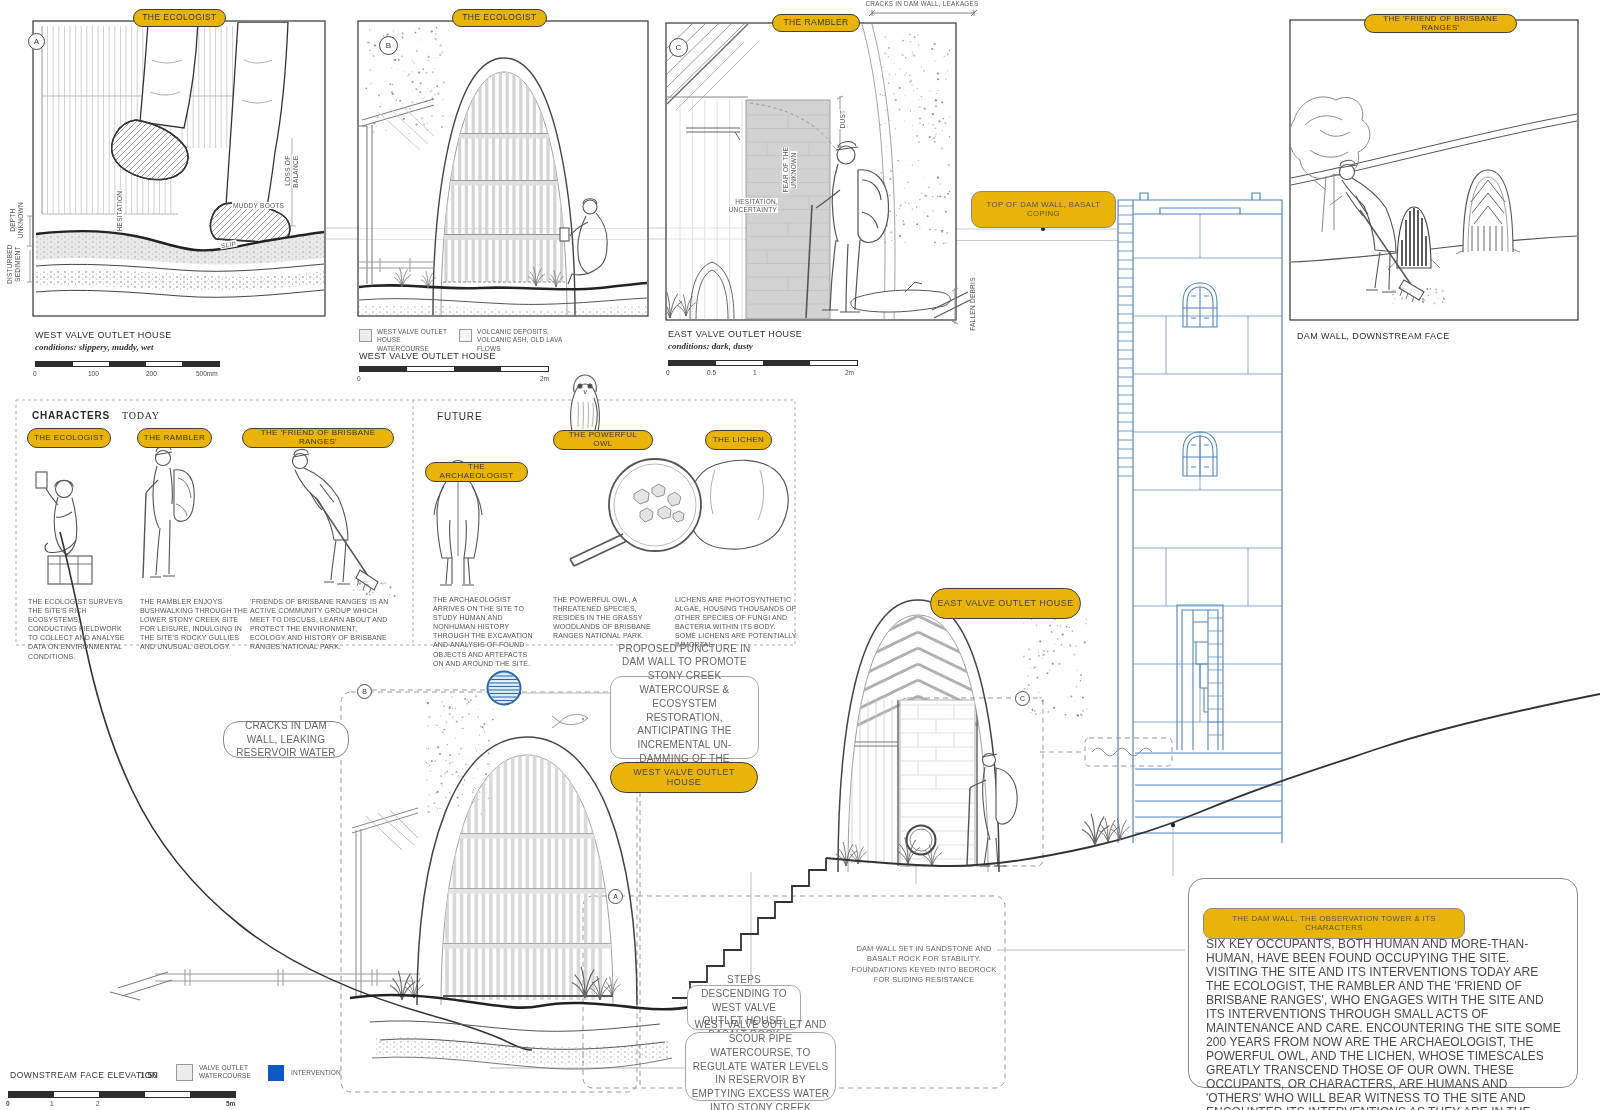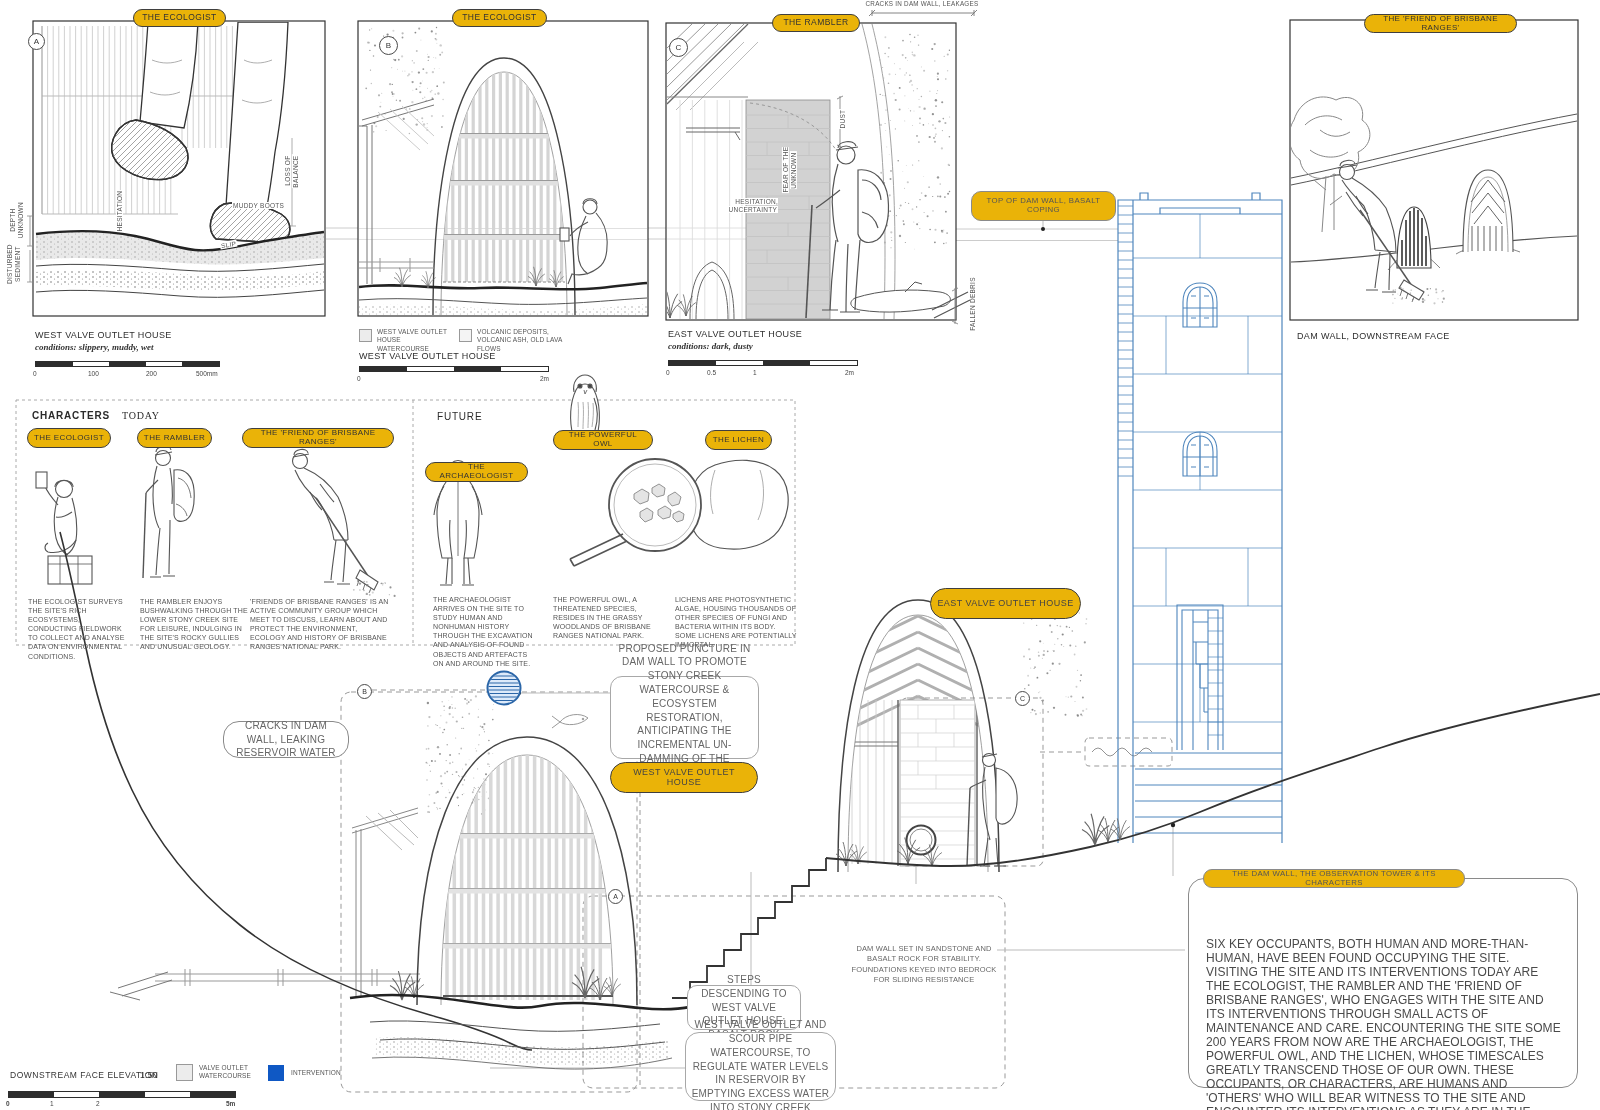--- a/index.html
+++ b/index.html
@@ -1258,21 +1258,21 @@
 <div class="tick" style="left:666px;top:369px;">0</div>
 <div class="tick" style="left:707px;top:369px;">0.5</div>
 <div class="tick" style="left:753px;top:369px;">1</div>
 <div class="tick" style="left:845px;top:369px;">2m</div>
 
 <div class="pill" style="left:1364px;top:14px;width:153px;height:19px;">
       <span>THE 'FRIEND OF BRISBANE RANGES'</span>
     </div>
 <div class="cap" style="left:1297px;top:331px;">DAM WALL, DOWNSTREAM FACE</div>
 
-<div class="pill grey" style="left:971px;top:191px;width:145px;height:30px;border-radius:10px;font-size:7.8px;">
+<div class="pill grey" style="left:971px;top:191px;width:145px;height:37px;border-radius:10px;font-size:7.8px;">
       <span>TOP OF DAM WALL, BASALT COPING</span>
     </div>
 
 <div class="hdr" style="left:32px;top:410px;font-weight:bold;">CHARACTERS</div>
 <div class="hdr" style="left:122px;top:410px;font-family:Liberation Serif, serif;">TODAY</div>
 <div class="hdr" style="left:437px;top:411px;">FUTURE</div>
 
 <div class="pill" style="left:27px;top:428px;width:84px;height:20px;">
       <span>THE ECOLOGIST</span>
     </div>
@@ -1325,21 +1325,21 @@
 <div class="abox" style="left:687px;top:985px;width:114px;height:45px;">
       <span>STEPS DESCENDING TO WEST VALVE OUTLET HOUSE: BASALT ROCK</span>
     </div>
 <div class="abox" style="left:685px;top:1032px;width:151px;height:69px;border-radius:14px;">
       <span>WEST VALVE OUTLET AND SCOUR PIPE WATERCOURSE, TO REGULATE WATER LEVELS IN RESERVOIR BY EMPTYING EXCESS WATER INTO STONY CREEK</span>
     </div>
 
 <div id="summary-box">
   <div id="summary-body">SIX KEY OCCUPANTS, BOTH HUMAN AND MORE-THAN-HUMAN, HAVE BEEN FOUND OCCUPYING THE SITE. VISITING THE SITE AND ITS INTERVENTIONS TODAY ARE THE ECOLOGIST, THE RAMBLER AND THE 'FRIEND OF BRISBANE RANGES', WHO ENGAGES WITH THE SITE AND ITS INTERVENTIONS THROUGH SMALL ACTS OF MAINTENANCE AND CARE. ENCOUNTERING THE SITE SOME 200 YEARS FROM NOW ARE THE ARCHAEOLOGIST, THE POWERFUL OWL, AND THE LICHEN, WHOSE TIMESCALES GREATLY TRANSCEND THOSE OF OUR OWN. THESE OCCUPANTS, OR CHARACTERS, ARE HUMANS AND 'OTHERS' WHO WILL BEAR WITNESS TO THE SITE AND ENCOUNTER ITS INTERVENTIONS AS THEY ARE IN THE FUTURE.</div>
 </div>
-<div class="pill grey" style="left:1203px;top:869px;width:262px;height:19px;border-radius:9px;font-size:7.8px;">
+<div class="pill grey" style="left:1203px;top:908px;width:262px;height:31px;border-radius:9px;font-size:7.8px;">
       <span>THE DAM WALL, THE OBSERVATION TOWER &amp; ITS CHARACTERS</span>
     </div>
 
 <div class="slabel" style="left:10px;top:1070px;font-size:8.5px;color:#333;letter-spacing:.06em;">DOWNSTREAM FACE ELEVATION</div>
 <div class="slabel" style="left:140px;top:1070px;font-size:8.5px;color:#333;">1:50</div>
 <div class="sw" style="left:176px;top:1064px;width:17px;height:17px;background:#ececec;border:1px solid #999;"></div>
 <div class="desc" style="left:199px;top:1064px;width:64px;font-size:6.5px;">VALVE OUTLET WATERCOURSE</div>
 <div class="sw" style="left:268px;top:1065px;width:16px;height:16px;background:#0f58c4;"></div>
 <div class="desc" style="left:291px;top:1069px;width:70px;font-size:6.5px;">INTERVENTION</div>
 <div class="scalebar" style="left:8px;top:1091px;width:228px;height:7px;">

